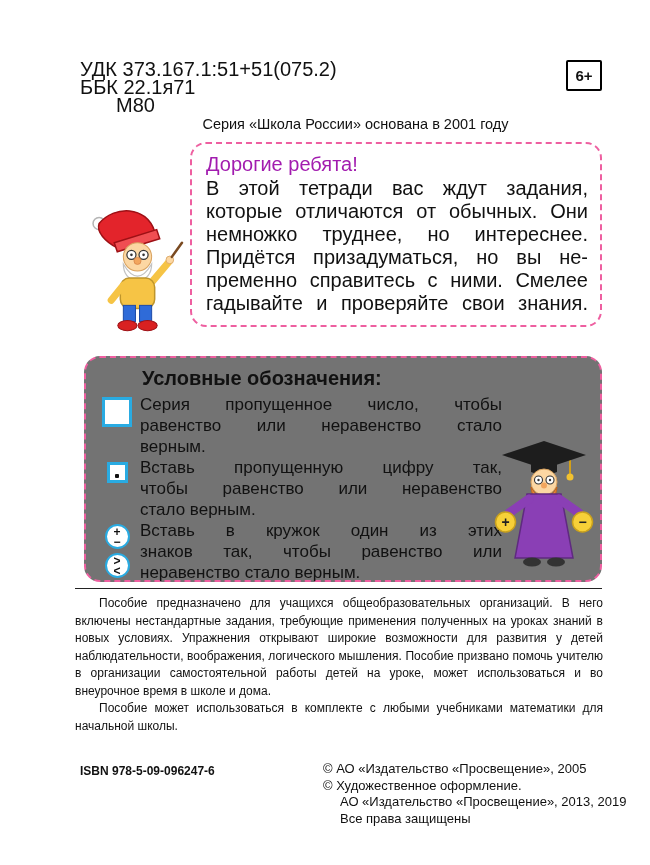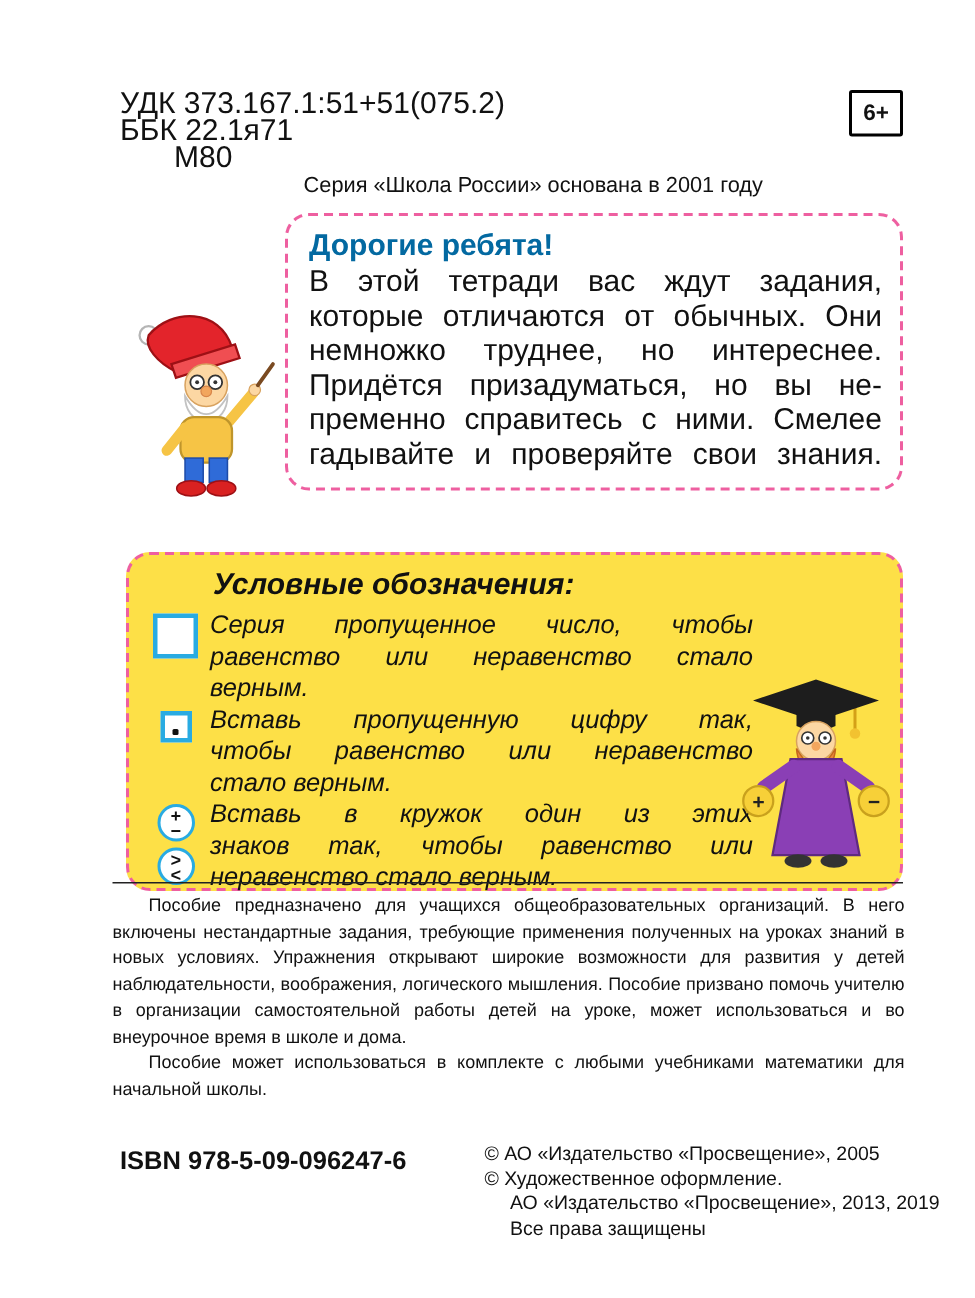--- a/index.html
+++ b/index.html
@@ -16,32 +16,32 @@
     display:flex; align-items:center; justify-content:center;
   }
   .series-note { position:absolute; left:0; right:0; top:116px; text-align:center; font-size:14.5px; padding-left:26px;margin-left:35px; }
 
   
   .greeting-box {
     position:absolute; left:190px; top:142px; width:412px;
     border:2px dashed #ee5fa0; border-radius:16px;
     padding:7px 12px 10px 14px; box-sizing:border-box; background:#fff;
   }
-  .greeting-title { color:#0369a1; font-weight:bold; font-size:20px; line-height:26px; }
+  .greeting-title { color:#a21caf; font-weight:normal; font-size:20px; line-height:26px; }
   .greeting-text { font-size:20px; line-height:23px; }
   .lines-just > div { text-align:justify; text-align-last:justify; }
   .except-last > div:last-child { text-align-last:left; }
 
   .gnome { position:absolute; left:90px; top:203px; width:96px; height:132px; }
 
   
   .legend-box {
-    position:absolute; left:84px; top:368px; width:518px; height:226px;
+    position:absolute; left:84px; top:356px; width:518px; height:226px;
     border:2px dashed #ee5fa0; border-radius:16px;
-    padding:6px 8px; box-sizing:border-box; background:#fde047;font-style:italic;
+    padding:6px 8px; box-sizing:border-box; background:#737373;
   }
   .legend-title { font-weight:bold; font-size:20px; line-height:25px; margin:2px 0 3px 48px; }
   .legend-item { display:flex; align-items:flex-start; }
   .icon-col { width:46px; flex-shrink:0; display:flex; justify-content:center; padding-top:3px; }
   .icon-col.circles { flex-direction:column; align-items:center; gap:4px; padding-top:4px; }
   .legend-text { width:362px; font-size:17px; line-height:21px; }
   .sq-big { width:24px; height:24px; border:3px solid #29abe2; display:block; background:#fff; }
   .sq-small { width:15px; height:15px; border:3px solid #29abe2; display:block; position:relative; margin-top:2px; background:#fff; }
   .sq-dot { position:absolute; left:50%; bottom:2px; transform:translateX(-50%); width:4px; height:4px; background:#111; border-radius:1px; }
   .sign-circle {
@@ -49,21 +49,21 @@
     display:flex; flex-direction:column; align-items:center; justify-content:center;
     font-size:12px; font-weight:bold; line-height:10px; box-sizing:border-box; background:#fff;
   }
   .scholar { position:absolute; right:6px; top:70px; width:100px; height:148px; }
 
   .divider { position:absolute; left:75px; top:588px; width:527px; border-top:1.5px solid #222; }
 
   .annotation { position:absolute; left:75px; top:595px; width:528px; font-size:12px; line-height:17.5px; }
   .annotation p { margin:0; text-indent:24px; text-align:justify; }
 
-  .isbn { position:absolute; left:80px; top:764px; font-size:17px; font-weight:bold; }
+  .isbn { position:absolute; left:80px; top:764px; font-size:12px; font-weight:bold; }
   .copyright { position:absolute; left:323px; top:761px; font-size:13px; line-height:16.5px; }
   .copyright > div:nth-child(n+3) { padding-left:17px; }
 </style>
 </head>
 <body>
 
 <div class="page">
 
   <div class="biblio">
     <div class="biblio-line">УДК 373.167.1:51+51(075.2)</div>

